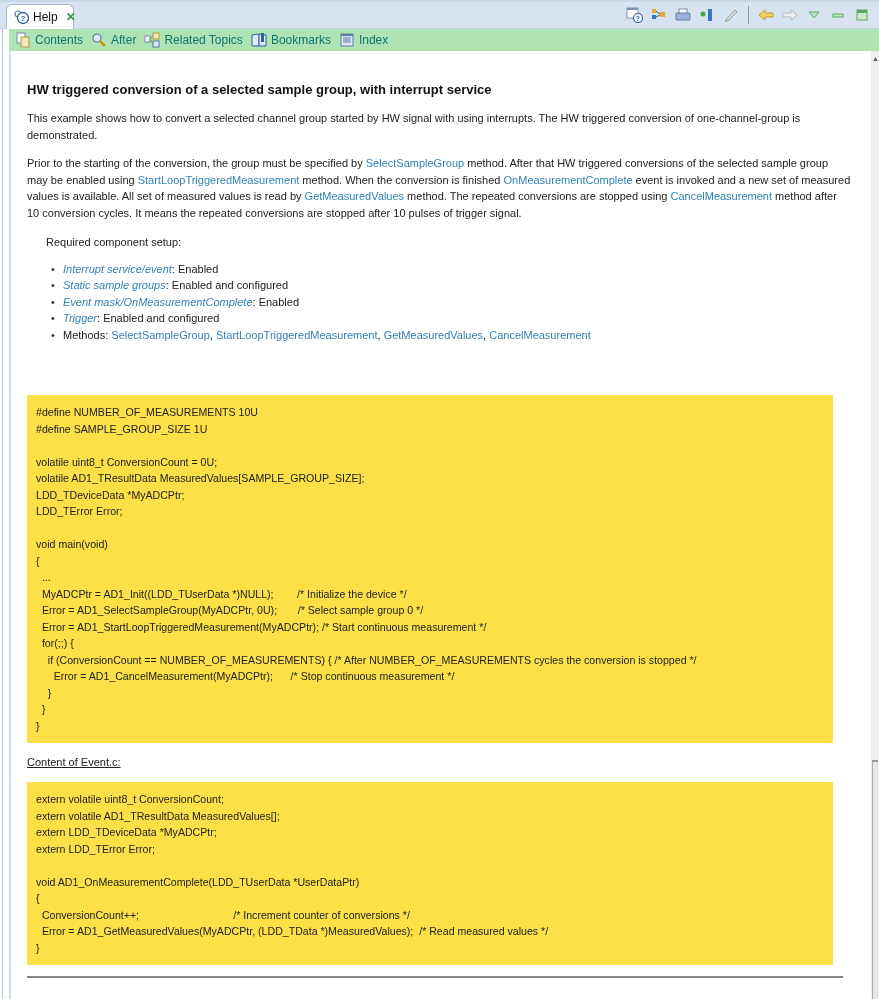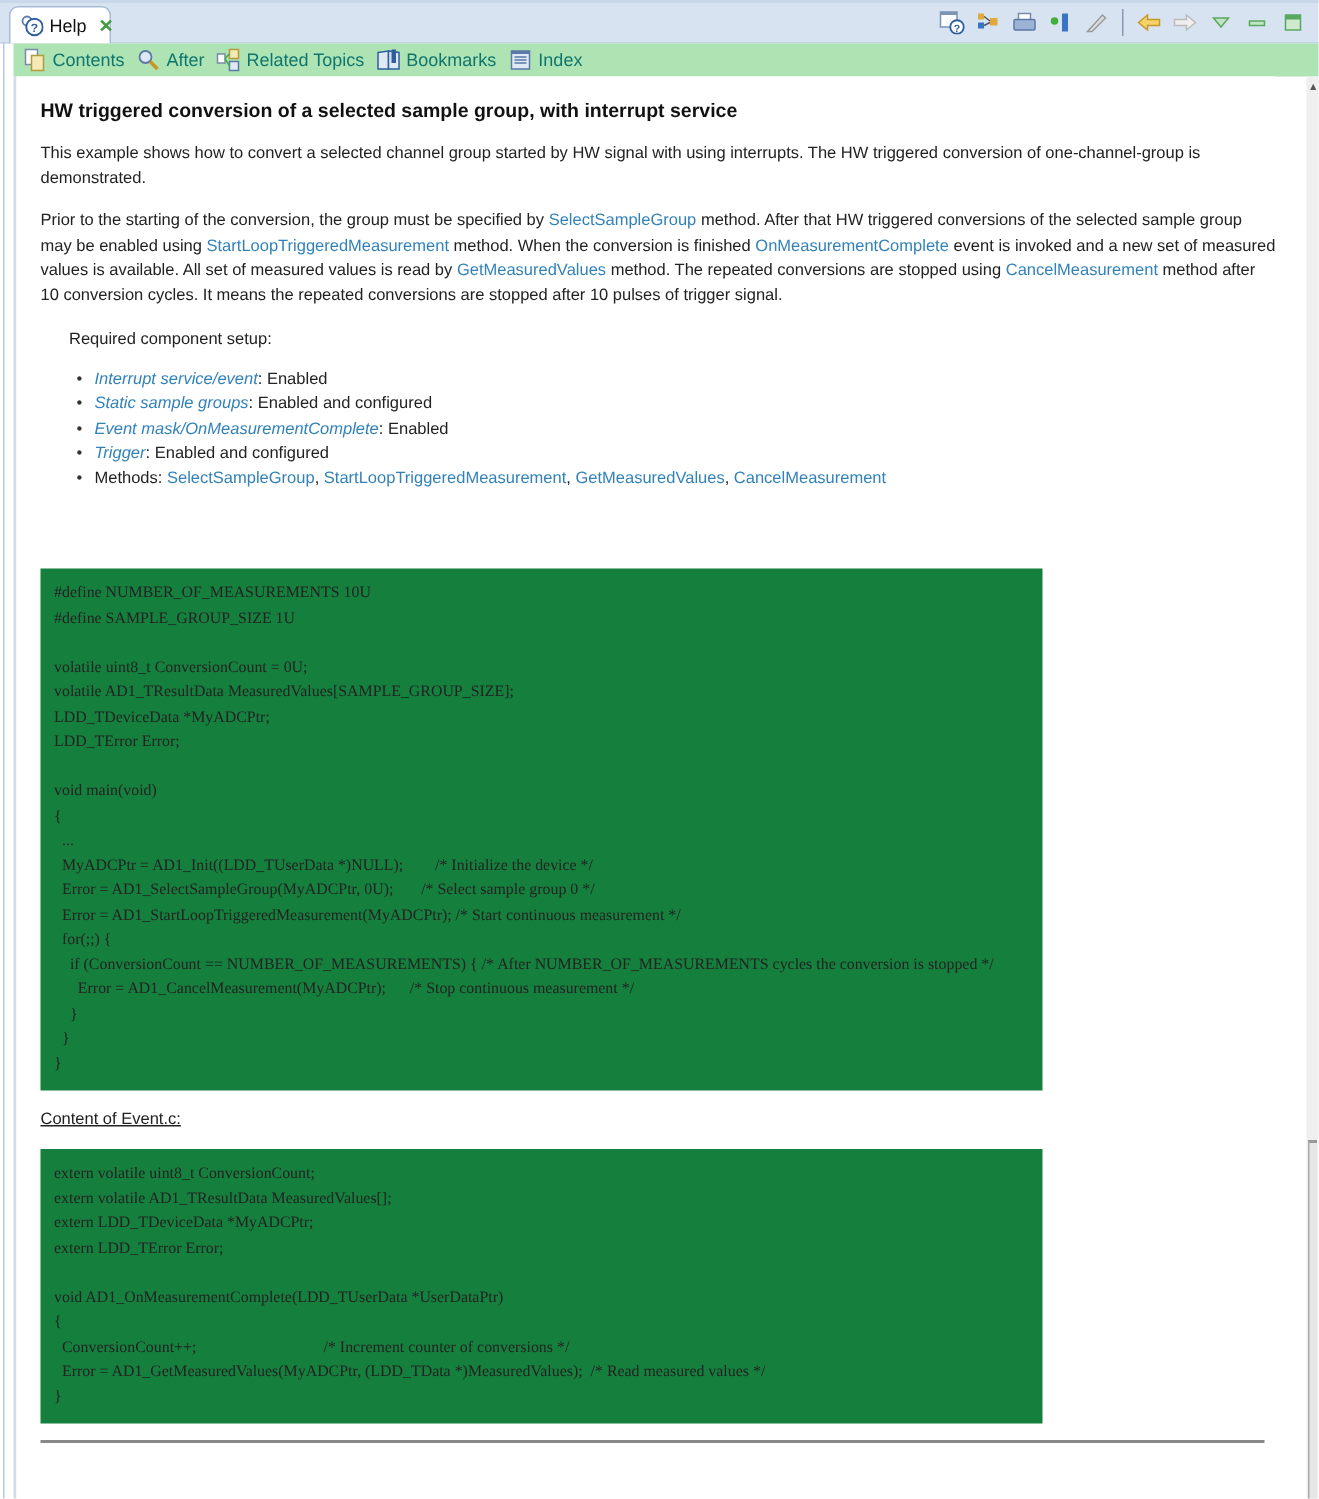--- a/index.html
+++ b/index.html
@@ -45,33 +45,33 @@
   .leftframe1 { position:absolute; left:2px; top:28px; width:1px; height:971px; background:#b9c9dd; }
   .leftframe2 { position:absolute; left:9px; top:51px; width:2px; height:948px; background:#d4dcea; }
 
   
   .content {
     position:absolute; left:11px; top:51px; width:840px; height:948px; overflow:hidden;
     background:#ffffff;
   }
   .inner { padding:0 0 0 16px; width:824px; }
   h1.title {
-    font-size:13px; font-weight:bold; margin:15px 0 0 0; color:#111; line-height:16px;
+    font-size:13px; font-weight:bold; margin:31px 0 0 0; color:#111; line-height:16px;
   }
   p.txt { font-size:11px; line-height:16.5px; margin:12px 0 0 0; color:#222; }
   a.lnk { color:#3282b8; text-decoration:none; cursor:pointer; }
   a.lnk.it { font-style:italic; }
   ul.setup { margin:10px 0 0 0; padding-left:36px; font-size:11px; line-height:16.5px; }
   ul.setup li { list-style:none; position:relative; }
   ul.setup li::before { content:"•"; position:absolute; left:-12px; color:#333; }
   .sec-label { font-size:11px; text-decoration:underline; color:#222; margin:0; }
   pre.code {
-    background:#15803d; margin:0; padding:9px 9px;
-    font-family:Liberation Serif, serif; font-size:10.6px; line-height:16.5px;
-    color:#222; width:668px; box-sizing:border-box; white-space:pre;
+    background:#fde047; margin:0; padding:9px 9px;
+    font-family:Liberation Sans, sans-serif; font-size:10.6px; line-height:16.5px;
+    color:#222; width:806px; box-sizing:border-box; white-space:pre;
   }
   hr.endrule { border:none; border-top:2px solid #888; margin:0; width:816px; }
 
   
   .scrollbar {
     position:absolute; left:871px; top:51px; width:8px; height:948px; background:#efefef;
   }
   .scroll-up { position:absolute; left:1px; top:4px; font-size:7px; color:#555; cursor:pointer; }
   .scroll-thumb {
     position:absolute; left:1px; top:709px; width:6px; height:239px;

